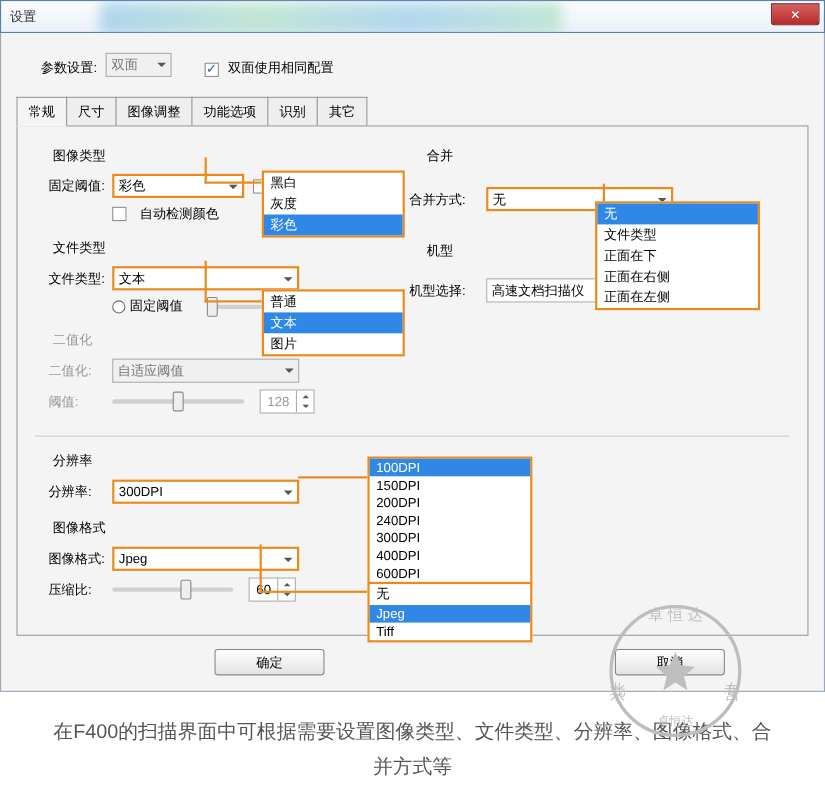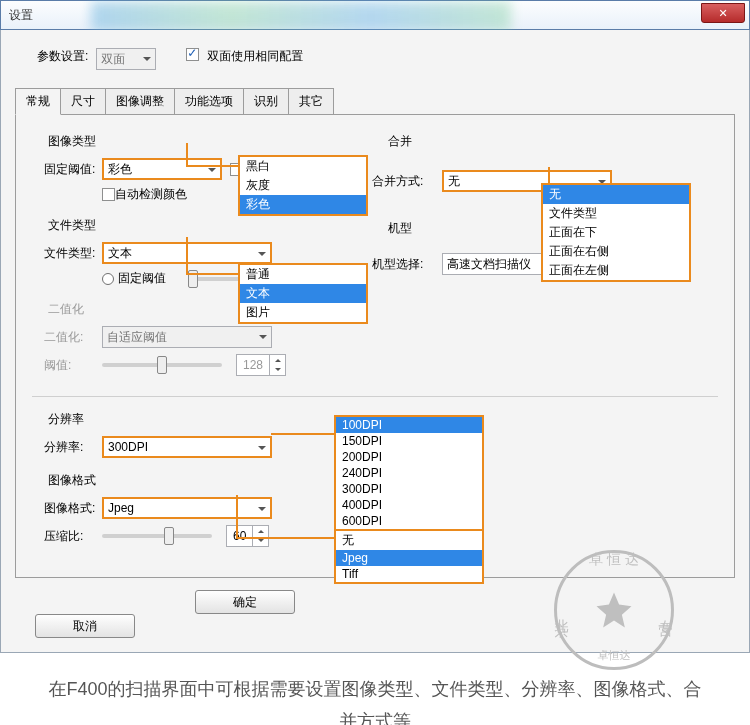--- a/index.html
+++ b/index.html
@@ -1,21 +1,21 @@
 <!DOCTYPE html>
 <html><head>
 <meta charset="utf-8">
 <style>
 * { box-sizing: border-box; margin: 0; padding: 0; font-family: "Microsoft YaHei", "SimSun", sans-serif; }
 body { background: #fff; width: 750px; }
 .titlebar { height: 30px; background: linear-gradient(#fcfdfe,#e9f1fa); border: 1px solid #5a7ca8; display: flex; align-items: center; padding-left: 8px; font-size: 12px; color: #333; position: relative; }
 .blur-strip { position: absolute; left: 90px; top: 0; height: 30px; width: 420px; background: linear-gradient(90deg, rgba(96,173,222,.65), rgba(119,203,152,.55), rgba(96,173,222,.6), rgba(119,203,152,.55)); filter: blur(6px); opacity: .7; }
 .close-btn { position: absolute; right: 4px; top: 2px; width: 44px; height: 20px; background: linear-gradient(#d96060,#b52b2b); border: 1px solid #7a1616; border-radius: 0 0 3px 3px; color: #fff; display: flex; align-items: center; justify-content: center; font-size: 11px; }
 .dlg { border: 1px solid #9aa7b5; border-top: none; padding: 0 14px 14px; background: #f4f4f4; position: relative; }
-.param-row { padding: 18px 0 10px 22px; font-size: 12px; display: flex; align-items: flex-start; gap: 8px; }
+.param-row { padding: 18px 0 10px 22px; font-size: 12px; display: flex; align-items: flex-end; gap: 8px; }
 .select { height: 22px; border: 1px solid #abadb3; background: #fff; font-size: 12px; padding: 0 16px 0 4px; display: inline-flex; align-items: center; position: relative; min-width: 60px; }
 .select.dis { background: #f0f0f0; color: #777; }
 .select::after { content: ""; position: absolute; right: 4px; top: 8px; border: 4px solid transparent; border-top-color: #555; }
 .chk { width: 13px; height: 13px; border: 1px solid #8e8f8f; background: #fff; display: inline-block; vertical-align: middle; position: relative; }
 .chk.on::after { content: "✓"; position: absolute; left: 0; top: -3px; font-size: 12px; color: #2160b5; }
 .tabs { display: flex; margin-top: 8px; font-size: 12px; }
 .tab { padding: 4px 10px; border: 1px solid #9c9c9c; border-bottom: none; background: #eee; margin-right: -1px; }
 .tab.active { background: #f4f4f4; border-bottom: 1px solid #f4f4f4; position: relative; z-index: 2; }
 .panel { border: 1px solid #9c9c9c; padding: 14px 16px 24px; margin-top: -1px; position: relative; background: #f4f4f4; }
 .sec-title { font-size: 12px; margin: 4px 16px 8px; }
@@ -38,21 +38,21 @@
 .col-l { width: 330px; }
 .col-r { flex: 1; padding-left: 10px; }
 .divider { border-top: 1px solid #cfcfcf; margin: 14px 0; }
 .popup { position: absolute; border: 2px solid #ea8a1d; background: #fff; font-size: 12px; z-index: 5; }
 .popup .item { padding: 1px 6px; white-space: nowrap; }
 .popup .item.sel { background: #2f87e6; color: #fff; }
 .orange-box { border: 2px solid #ea8a1d; }
 .stamp { position: absolute; right: 60px; top: 435px; width: 120px; height: 120px; border: 3px solid #bdbdbd; border-radius: 50%; display: flex; align-items: center; justify-content: center; color: #bfbfbf; pointer-events: none; }
 .stamp svg { width: 42px; height: 42px; fill: #bfbfbf; }
 .stamp .ring-text { position: absolute; font-size: 14px; }
-.btns { display: flex; justify-content: space-between; padding: 12px 20px 0; flex-direction: column; }
+.btns { display: flex; justify-content: space-between; padding: 12px 20px 0; }
 .btn { width: 100px; height: 24px; border: 1px solid #888; background: linear-gradient(#fefefe,#e3e3e3); font-size: 12px; display: flex; align-items: center; justify-content: center; border-radius: 3px; }
 .caption { text-align: center; font-size: 18px; color: #555; padding: 20px 40px; line-height: 1.8; }
 .conn { position: absolute; background: #ea8a1d; z-index: 4; }
 </style>
 </head>
 <body>
 
 <div class="titlebar">
   <span>设置</span>
   <div class="blur-strip"></div>
@@ -89,21 +89,21 @@
           <span class="select orange-box" style="width:120px">
               <span>彩色</span>
             </span>
           <span style="width:8px"></span>
           <span class="chk"></span>
           <span style="margin-left:4px">多流</span>
         </div>
         <div class="row">
           <span class="lbl"></span>
           <span class="chk"></span>
-          <span style="margin-left:0">自动检测颜色</span>
+          <span style="margin-left:12px">自动检测颜色</span>
         </div>
 
         <div class="sec-title" style="margin-top:14px">文件类型</div>
         <div class="row">
           <span class="lbl indent">文件类型:</span>
           <span class="select orange-box" style="width:170px">
               <span>文本</span>
             </span>
         </div>
         <div class="row">

